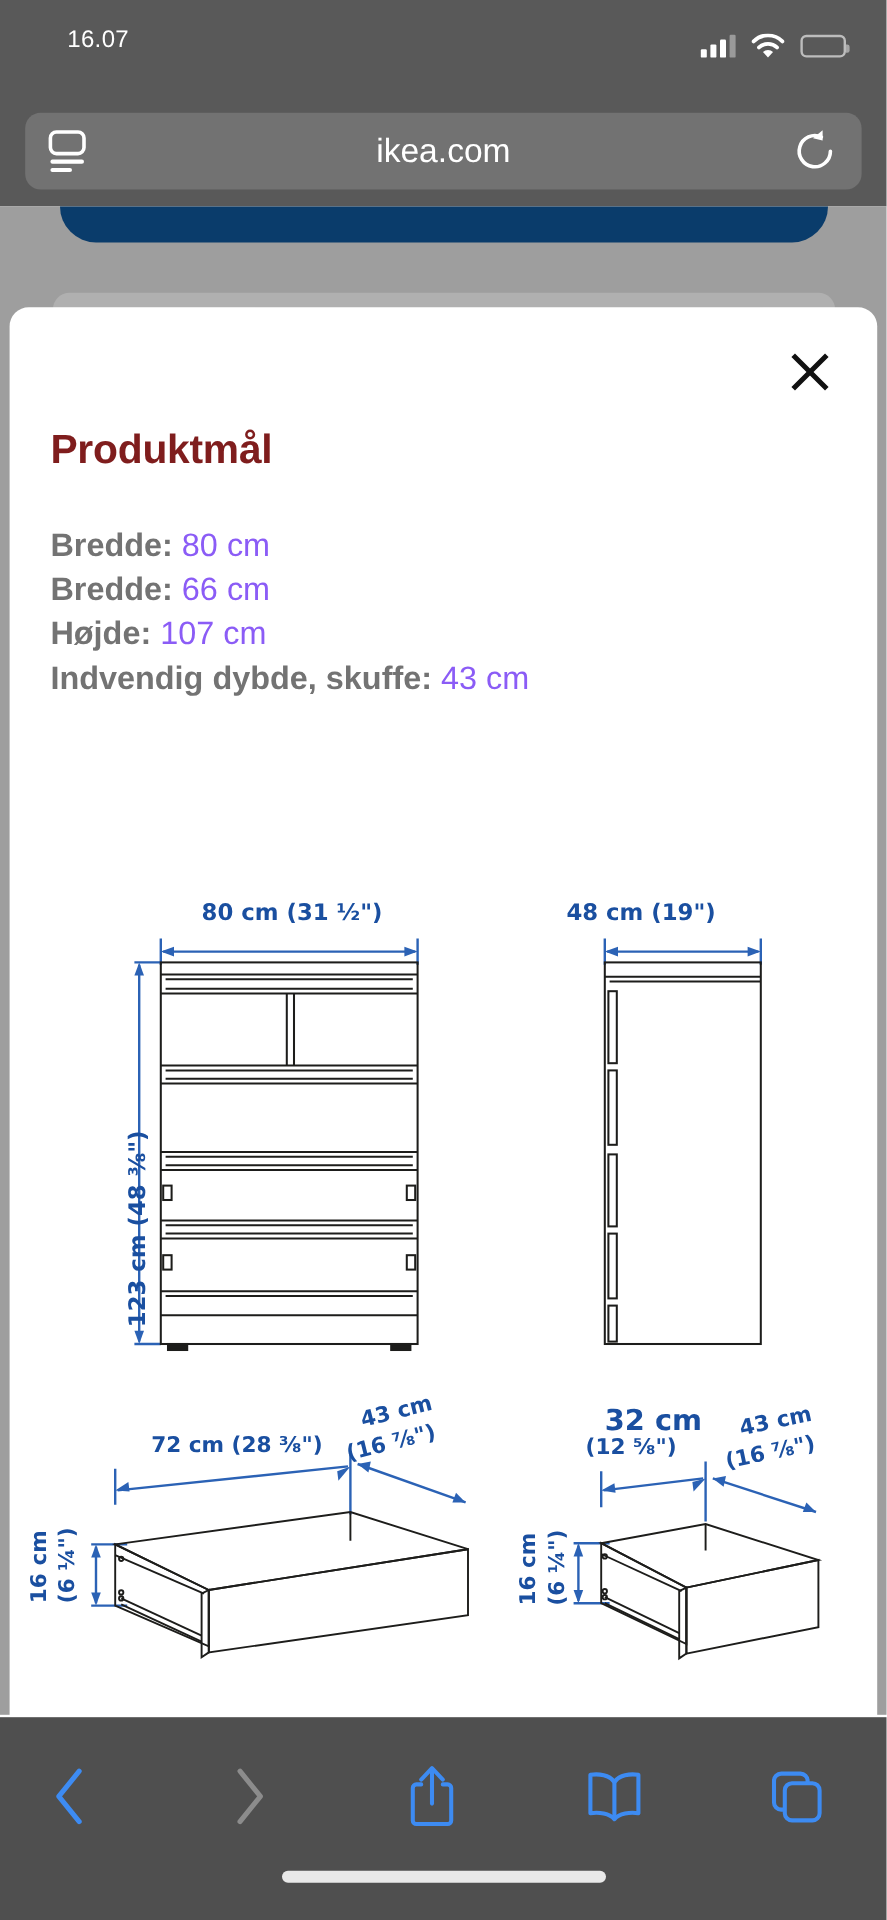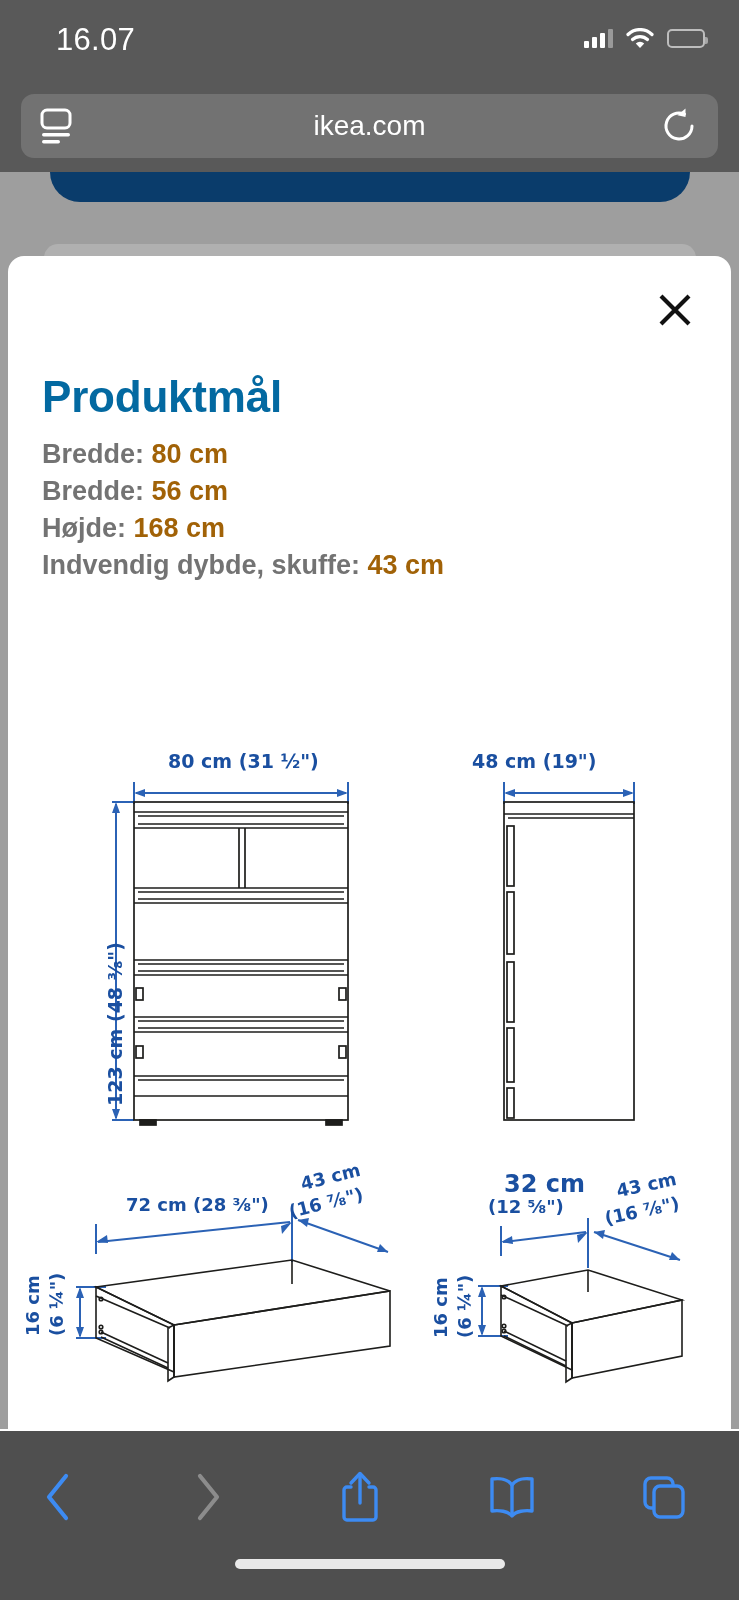--- a/index.html
+++ b/index.html
@@ -18,21 +18,21 @@
   }
 
   
   #statusbar {
     position: absolute; left: 0; top: 0;
     width: 739px; height: 80px;
     background: #595959;
   }
   #clock {
     position: absolute; left: 56px; top: 22px;
-    color: #ffffff; font-size: 31px; font-weight: 400;
+    color: #ffffff; font-size: 20px; font-weight: 400;
     letter-spacing: 0.3px;
   }
   #status-icons {
     position: absolute; right: 34px; top: 28px;
     display: flex; align-items: center; gap: 13px;
   }
   .cell-bars { display: flex; align-items: flex-end; gap: 3px; height: 19px; }
   .cell-bars i { display: block; width: 5px; background: #ffffff; border-radius: 1px; }
   .cell-bars i:nth-child(1) { height: 7px; }
   .cell-bars i:nth-child(2) { height: 11px; }
@@ -96,35 +96,34 @@
     background: #ffffff; border-radius: 16px 16px 0 0;
   }
   #close-button {
     position: absolute; right: 34px; top: 32px;
     width: 44px; height: 44px;
     display: flex; align-items: center; justify-content: center;
     cursor: pointer;
   }
   #modal-title {
     position: absolute; left: 34px; top: 100px;
-    font-size: 44px; font-weight: 700; color: #0369a1;
+    font-size: 34px; font-weight: 700; color: #7f1d1d;
     letter-spacing: -0.2px;
-    margin-top: 16px;
   }
 
   #spec-list {
     position: absolute; left: 34px; top: 180px;
     width: 650px;
   }
   .spec-row {
     font-size: 27px; color: #3c3c3c; line-height: 37px;
     white-space: nowrap;
   }
   .spec-label { font-weight: 700; color: #737373; }
-  .spec-value { font-weight: 700; color: #a16207; }
+  .spec-value { font-weight: 400; color: #8b5cf6; }
 
   
   #diagrams {
     position: absolute; left: 0; top: 480px;
     width: 723px; height: 690px;
   }
   .dimtext {
     position: absolute;
     color: #1a4fa0; font-weight: 700;
     font-family: "DejaVu Sans", sans-serif;
@@ -216,25 +215,25 @@
 
     <h1 id="modal-title">Produktmål</h1>
 
     <div id="spec-list">
       <div class="spec-row">
         <span class="spec-label">Bredde:</span>
         <span class="spec-value">80 cm</span>
       </div>
       <div class="spec-row">
         <span class="spec-label">Bredde:</span>
-        <span class="spec-value">56 cm</span>
+        <span class="spec-value">66 cm</span>
       </div>
       <div class="spec-row">
         <span class="spec-label">Højde:</span>
-        <span class="spec-value">168 cm</span>
+        <span class="spec-value">107 cm</span>
       </div>
       <div class="spec-row">
         <span class="spec-label">Indvendig dybde, skuffe:</span>
         <span class="spec-value">43 cm</span>
       </div>
     </div>
 
     <div id="diagrams">
 
       <div style="position:absolute;left:0;top:0;width:400px;height:420px;">

